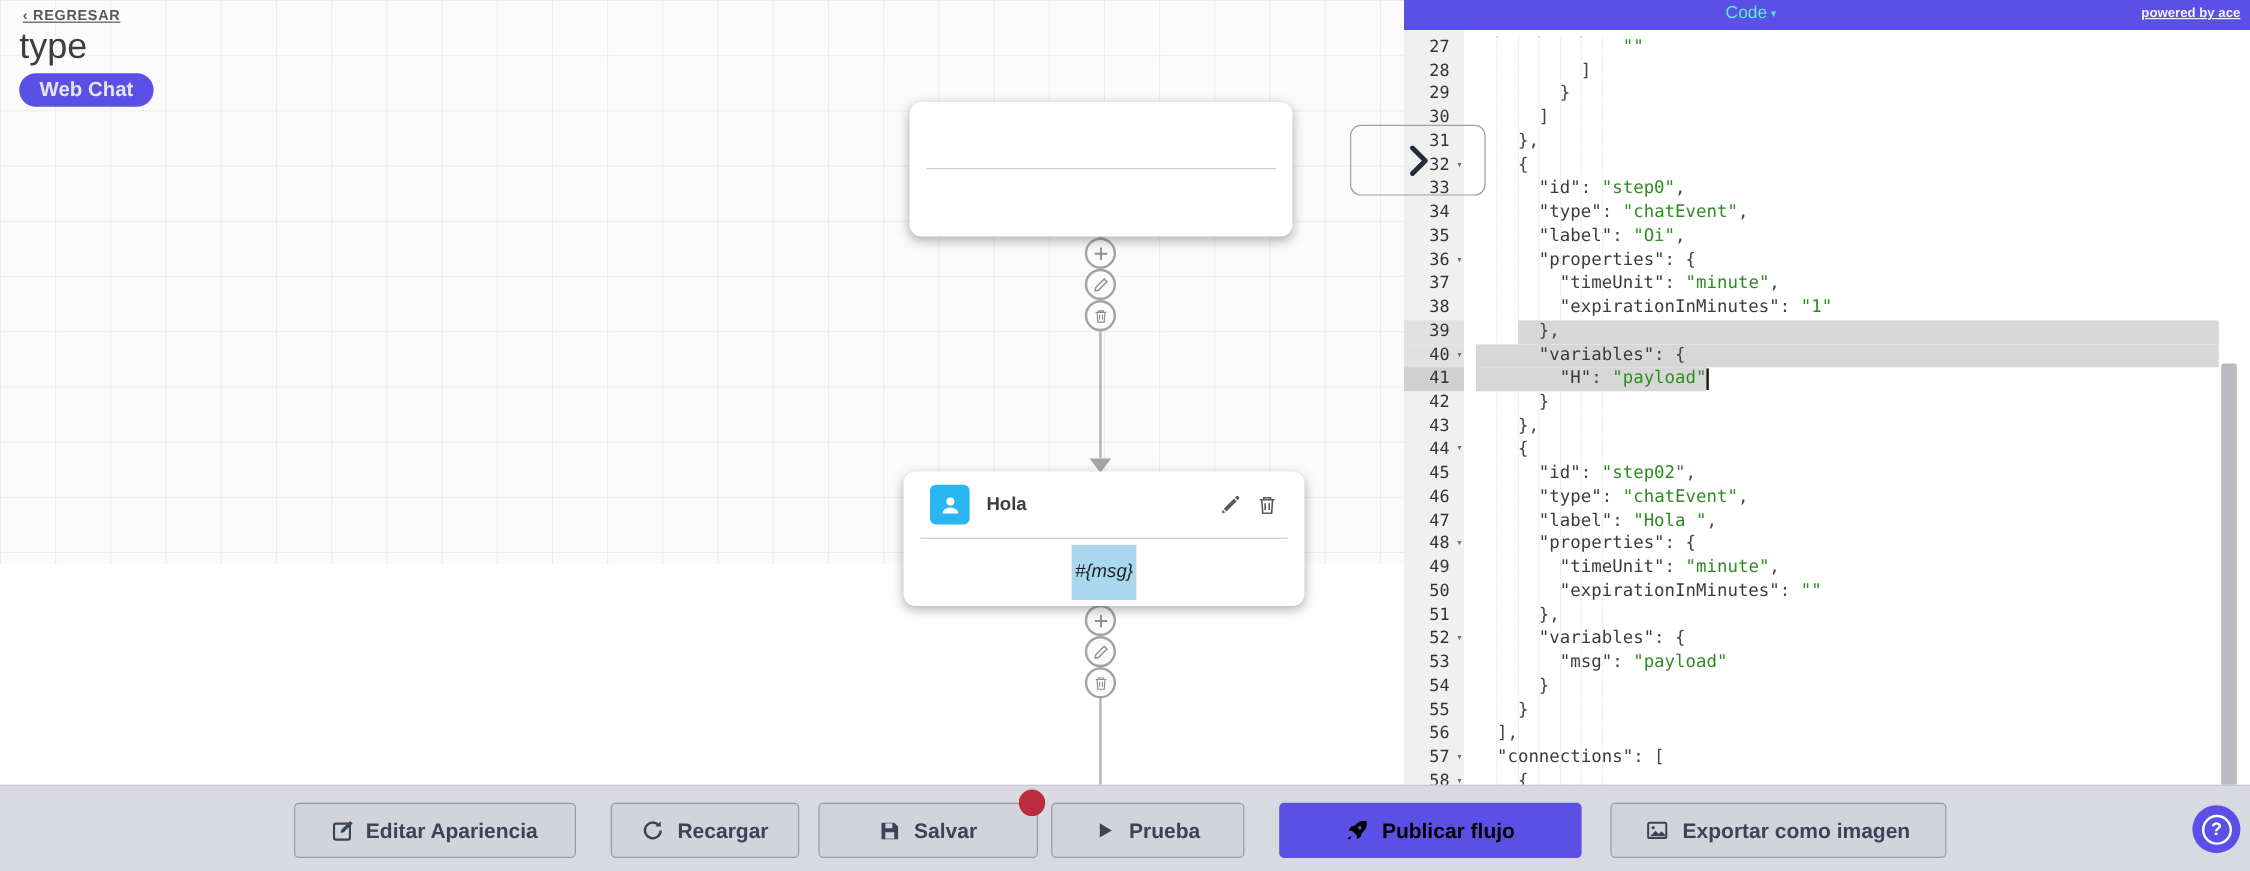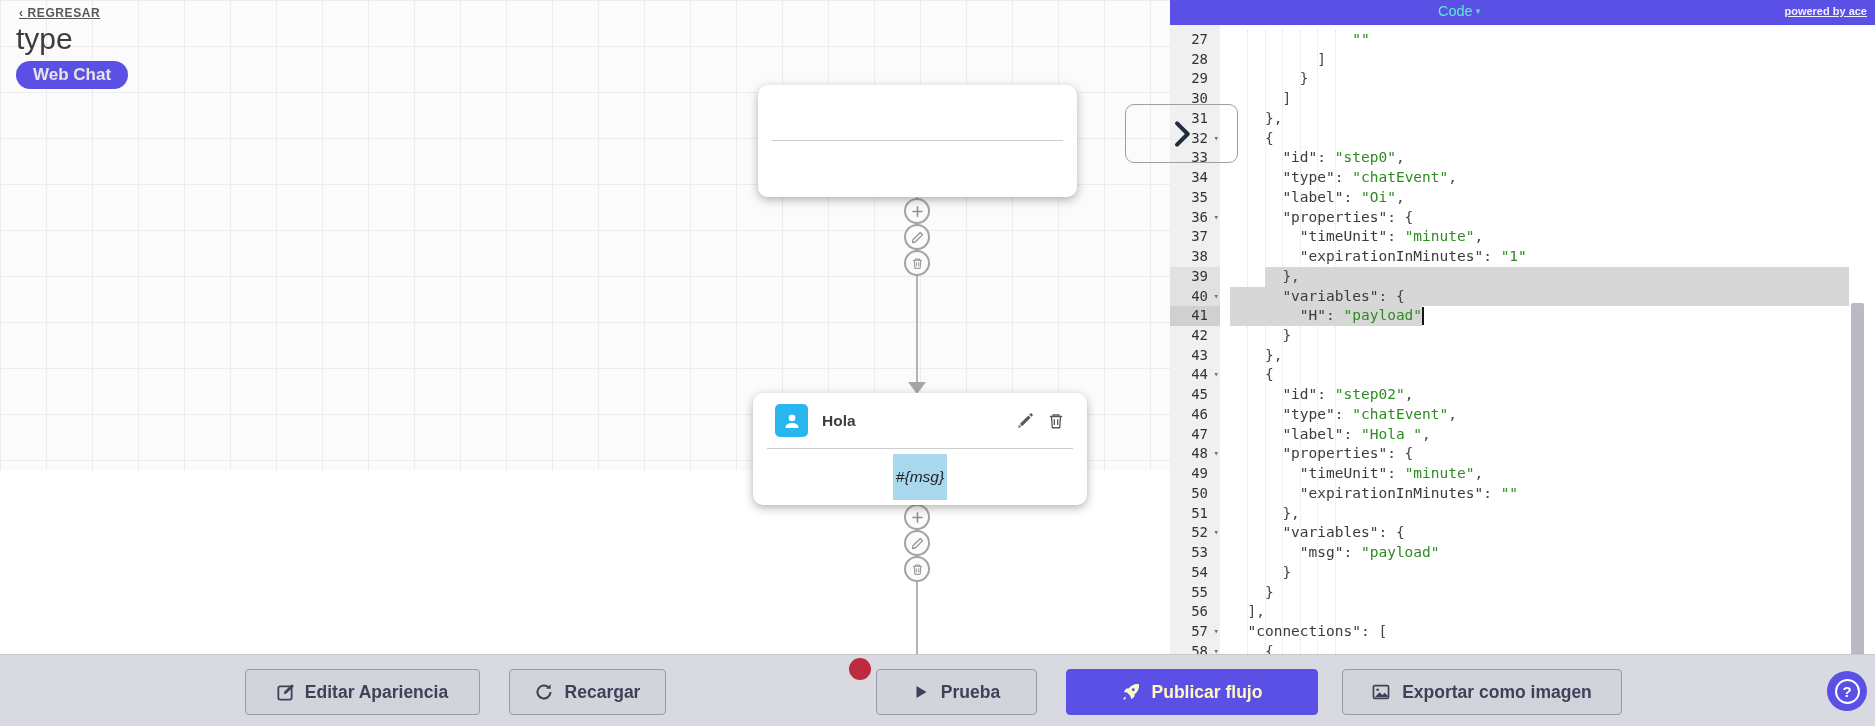--- a/index.html
+++ b/index.html
@@ -86,21 +86,21 @@
            border-top:1px solid #c6c7d0;box-sizing:border-box;}
   .tbtn{position:absolute;top:14px;height:46px;box-sizing:border-box;display:flex;
         align-items:center;justify-content:center;gap:12px;background:#d3d4db;
         border:1px solid #979aa8;border-radius:4px;font-size:17.5px;font-weight:600;
         color:#3c4358;cursor:pointer;font-family:"Liberation Sans",sans-serif;}
   .tbtn svg{flex:none;}
   .b-editar{left:245px;width:235px;gap:10px;}
   .b-recargar{left:509px;width:157px;}
   .b-salvar{left:682px;width:183px;}
   .b-prueba{left:876px;width:161px;}
-  .b-publicar{left:1066px;width:252px;background:#5a50e6;border-color:#5a50e6;color:#fef9c3;}
+  .b-publicar{left:1066px;width:252px;background:#5a50e6;border-color:#5a50e6;color:#000000;}
   .b-exportar{left:1342px;width:280px;}
   .dot{position:absolute;left:849px;top:3px;width:22px;height:22px;border-radius:50%;
        background:#bf2b3e;z-index:3;}
   .help{position:absolute;left:1827px;top:671px;width:40px;height:40px;border-radius:50%;
         background:#5a50e6;display:flex;align-items:center;justify-content:center;cursor:pointer;z-index:4;}
   .help-inner{width:25px;height:25px;border:2px solid #fff;border-radius:50%;color:#fff;
         font-weight:700;font-size:15px;display:flex;align-items:center;justify-content:center;box-sizing:border-box;}
 </style>
 </head>
 <body>
@@ -349,20 +349,28 @@
         </svg>
       <span>Editar Apariencia</span>
     </button>
     <button class="tbtn b-recargar">
       <svg width="18" height="18" viewBox="0 0 16 16">
           <path d="M13.8 8a5.8 5.8 0 1 1-1.7-4.1" fill="none" stroke="currentColor" stroke-width="1.8"></path>
           <path d="M13.9 1.2v4h-4z" fill="currentColor"></path>
         </svg>
       <span>Recargar</span>
     </button>
+    <button class="tbtn b-salvar">
+      <svg width="17" height="17" viewBox="0 0 16 16">
+          <path d="M1.5 1.5h10l3 3v10h-13z" fill="currentColor"></path>
+          <rect x="4.5" y="9" width="7" height="5" fill="#d3d4db"></rect>
+          <rect x="4.5" y="2" width="5.5" height="3.8" fill="#d3d4db"></rect>
+        </svg>
+      <span>Salvar</span>
+    </button>
     <button class="tbtn b-prueba">
       <svg width="16" height="16" viewBox="0 0 16 16">
           <path d="M3.5 2L13.5 8 3.5 14z" fill="currentColor"></path>
         </svg>
       <span>Prueba</span>
     </button>
     <button class="tbtn b-publicar">
       <svg width="18" height="18" viewBox="0 0 16 16">
           <path d="M15 1c-3.5-.6-6.8.9-8.9 3.6L3.6 5.2 1.5 7.9l2.9.5 3.2 3.2.5 2.9 2.7-2.1.6-2.6C14.1 7.8 15.6 4.5 15 1z" fill="currentColor"></path>
           <circle cx="10" cy="6" r="1.3" fill="#5a50e6"></circle>

